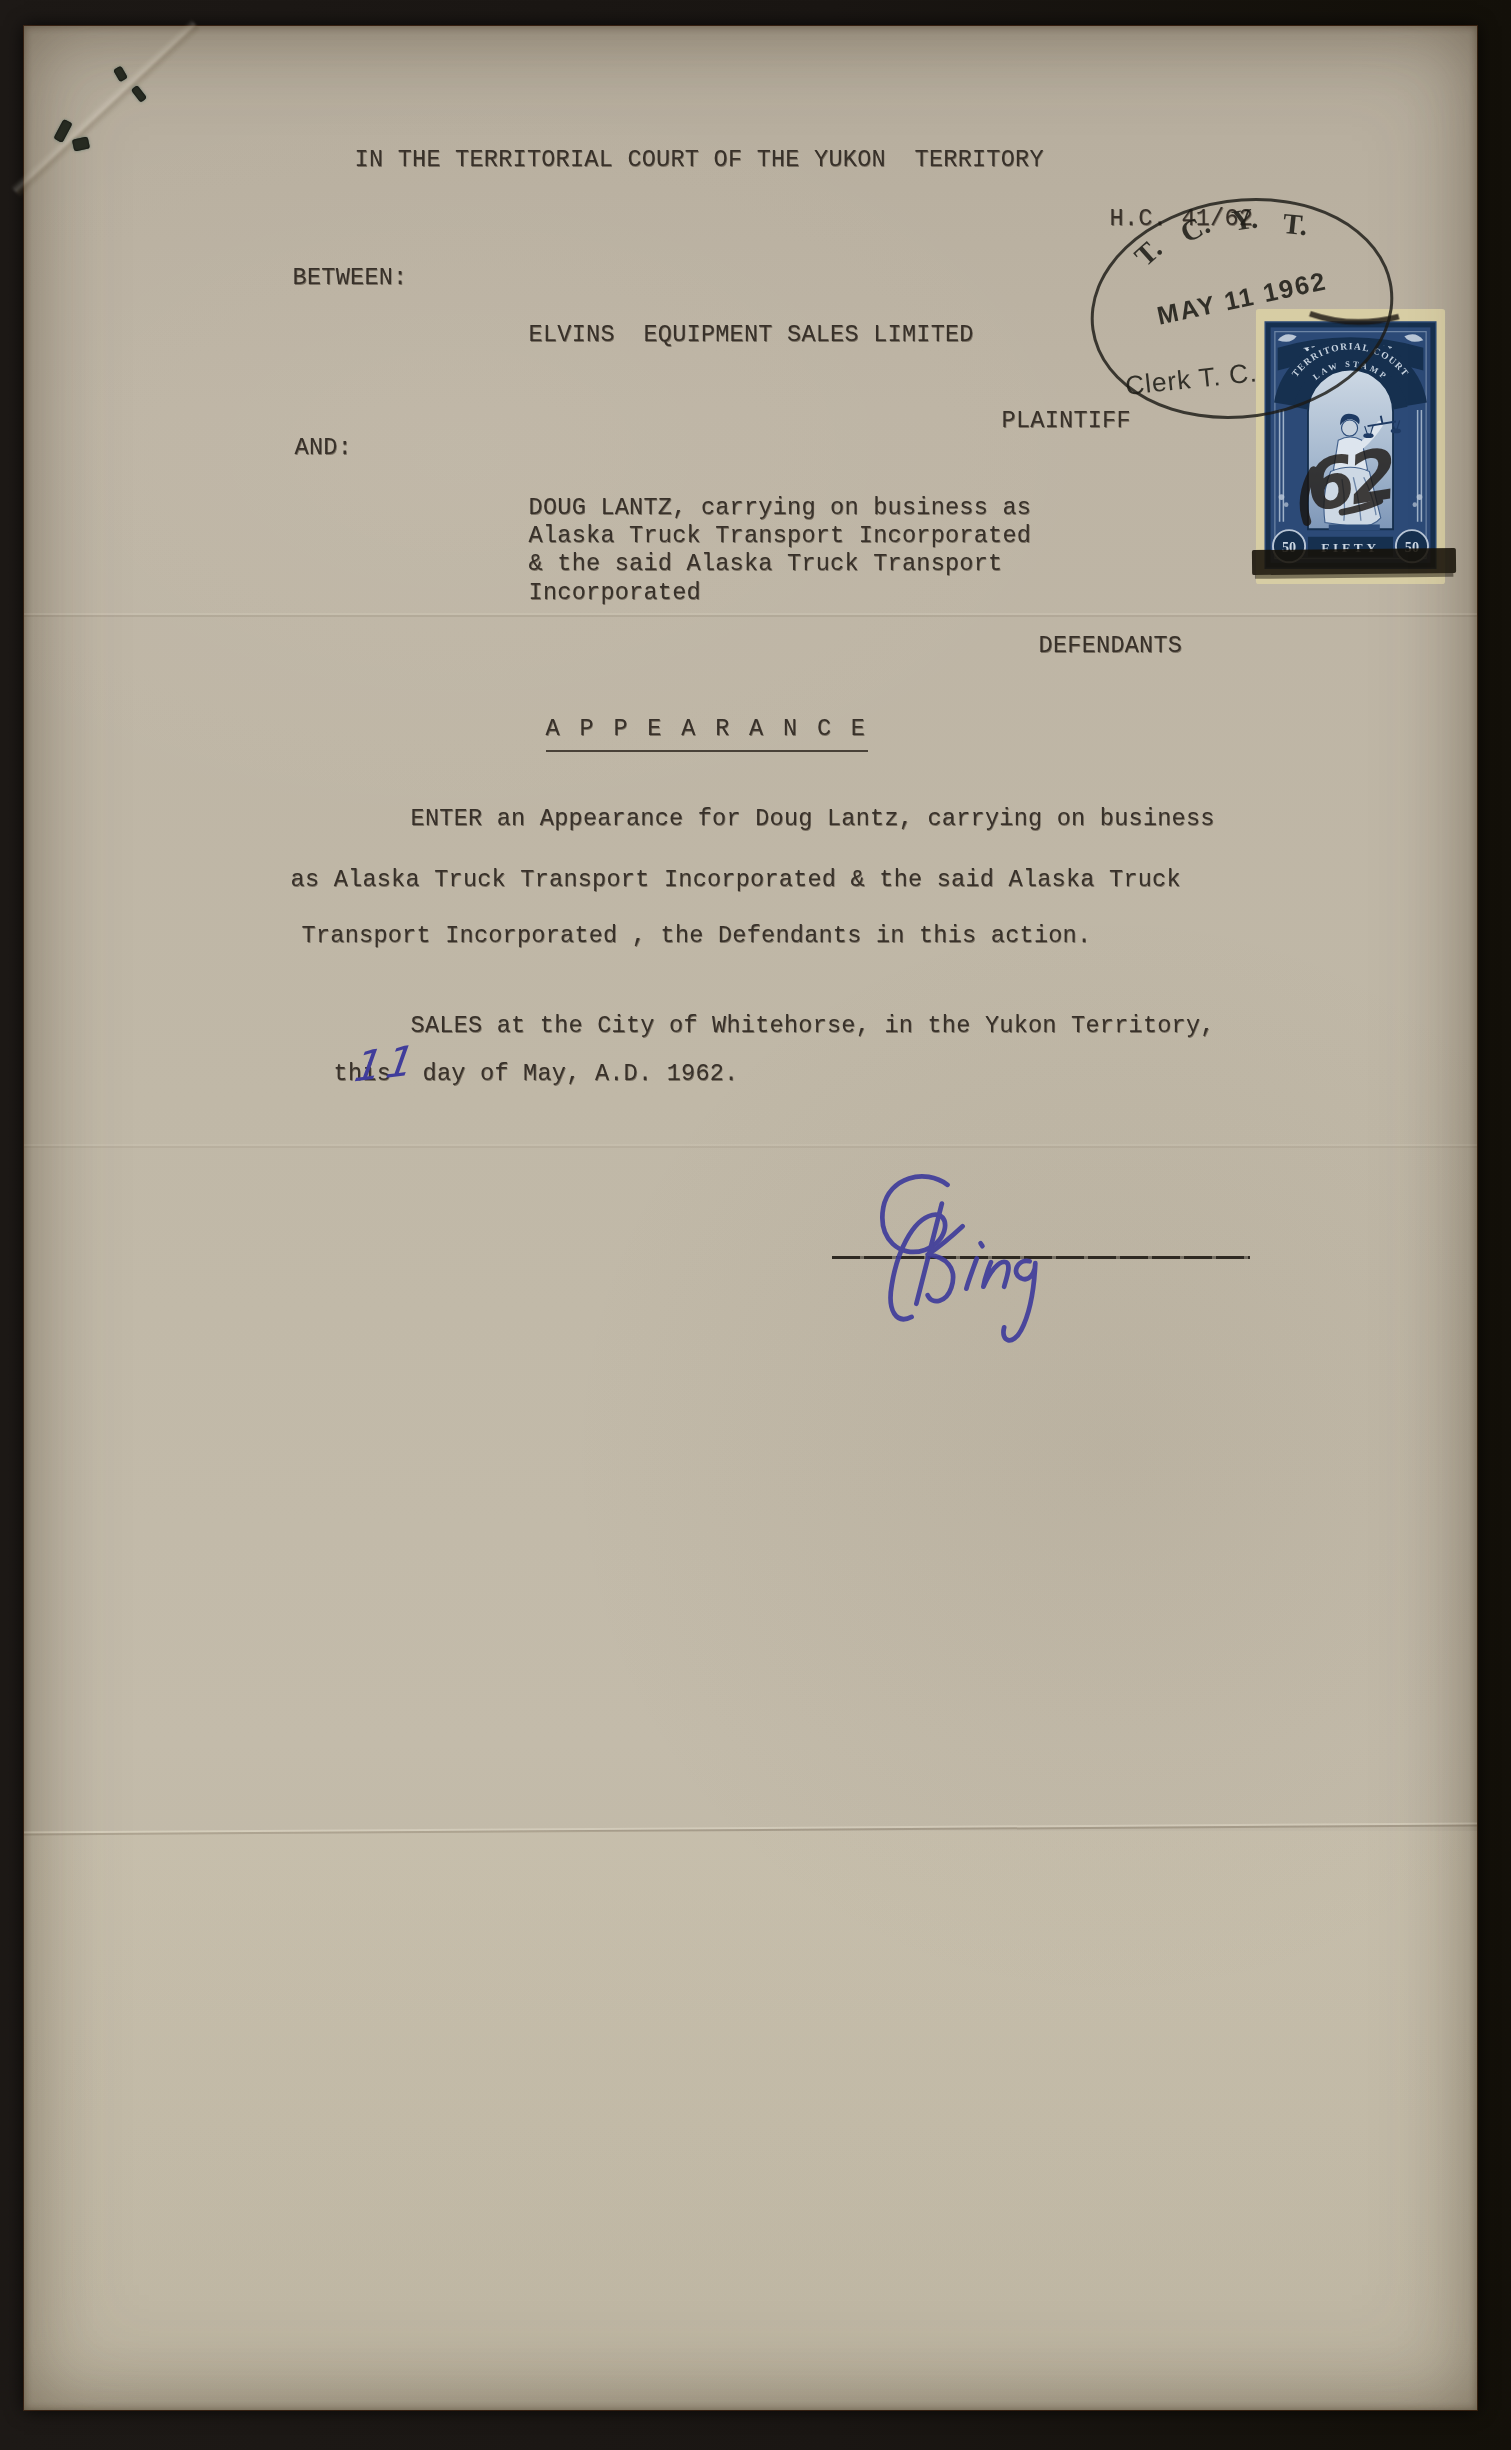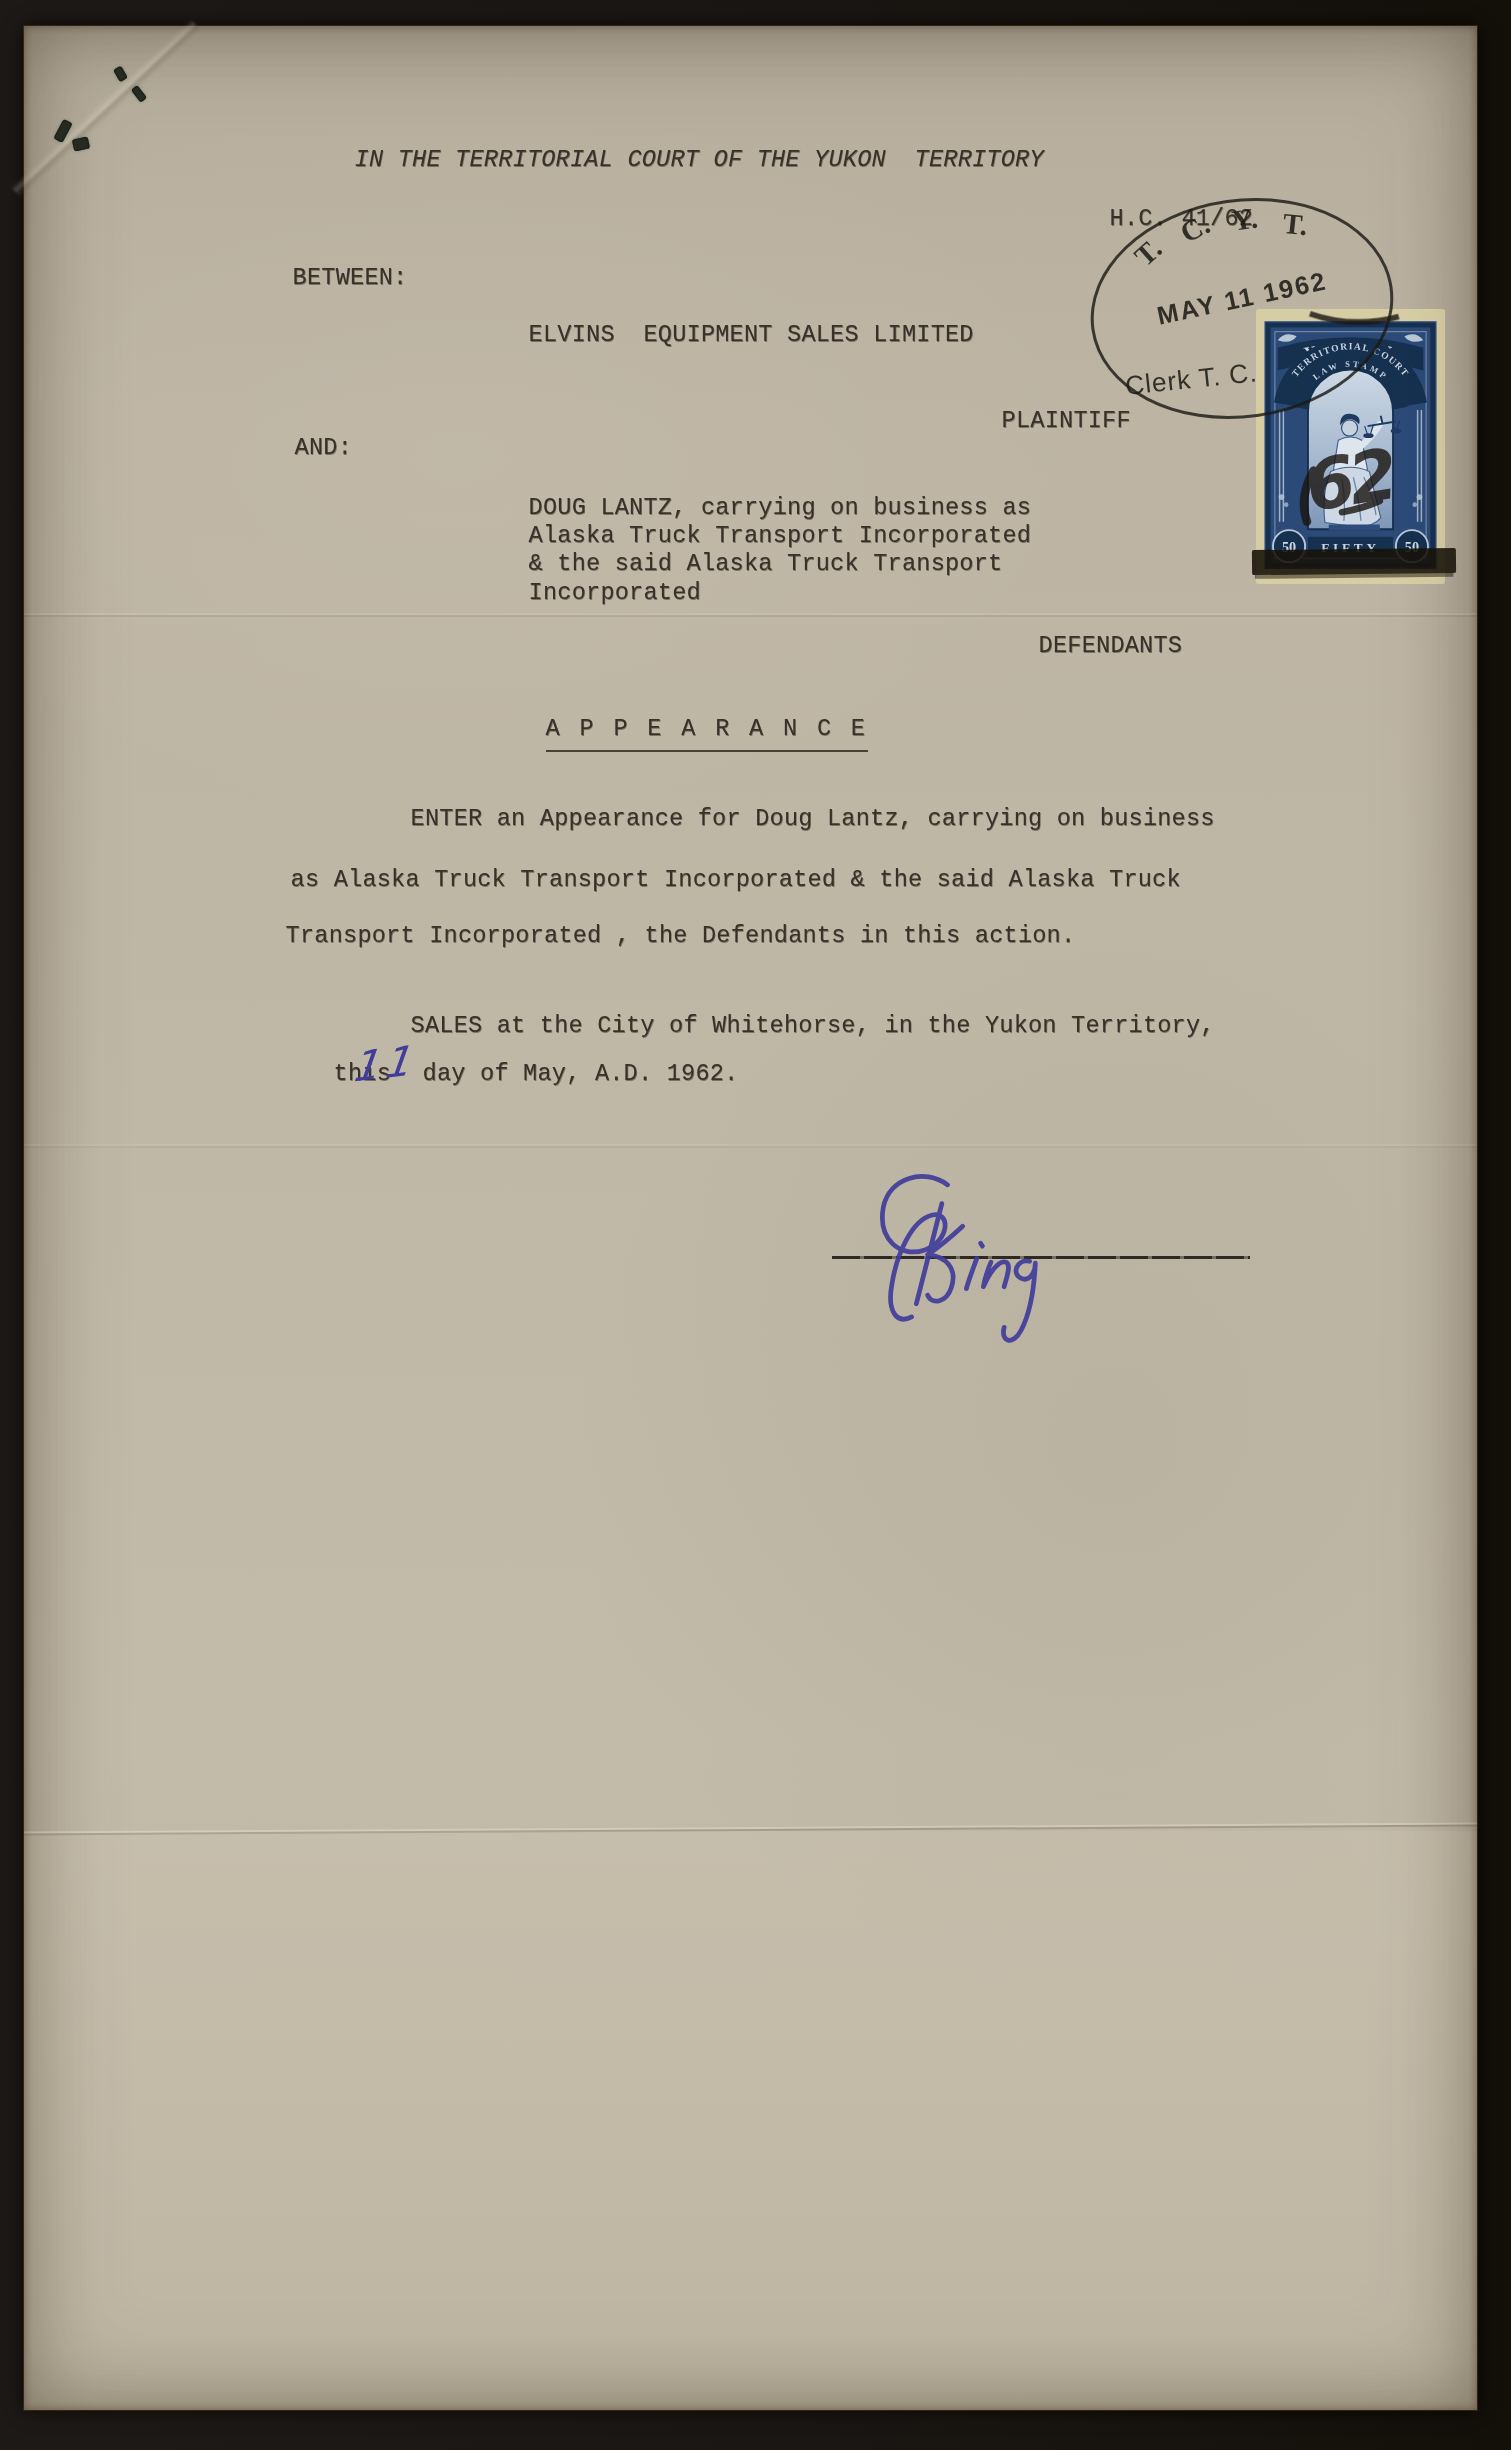--- a/index.html
+++ b/index.html
@@ -75,39 +75,39 @@
     <div class="fold f3" style="top:1118px;">
         <div class="hi"></div>
         <div class="sh"></div>
       </div>
     <div class="fold" style="top:1801px;transform:rotate(-.35deg);">
         <div class="hi"></div>
         <div class="sh"></div>
       </div>
     <div class="lower-tint"></div>
 
-    <div class="typed" style="left:331px;top:120px;font-style:italic;">IN THE TERRITORIAL COURT OF THE YUKON  TERRITORY</div>
+    <div class="typed" style="left:331px;top:120px;">IN THE TERRITORIAL COURT OF THE YUKON  TERRITORY</div>
     <div class="typed" style="left:1086px;top:179px;">H.C. 41/62</div>
     <div class="typed" style="left:269px;top:238px;">BETWEEN:</div>
     <div class="typed" style="left:505px;top:295px;">ELVINS  EQUIPMENT SALES LIMITED</div>
     <div class="typed" style="left:978px;top:351px;z-index:1;margin-top:30px;">PLAINTIFF</div>
     <div class="typed" style="left:271px;top:408px;">AND:</div>
 
     <div class="typed" style="left:505px;top:468px;">DOUG LANTZ, carrying on business as</div>
     <div class="typed" style="left:505px;top:496px;">Alaska Truck Transport Incorporated</div>
     <div class="typed" style="left:505px;top:524px;">&amp; the said Alaska Truck Transport</div>
     <div class="typed" style="left:505px;top:553px;text-align:center;">Incorporated</div>
 
     <div class="typed" style="left:1015px;top:606px;">DEFENDANTS</div>
 
     <div class="typed title-underline" style="left:522px;top:689px;">A P P E A R A N C E</div>
 
     <div class="typed" style="left:387px;top:779px;">ENTER an Appearance for Doug Lantz, carrying on business</div>
     <div class="typed" style="left:267px;top:840px;">as Alaska Truck Transport Incorporated &amp; the said Alaska Truck</div>
-    <div class="typed" style="left:262px;top:896px;">Transport Incorporated , the Defendants in this action.</div>
+    <div class="typed" style="left:278px;top:896px;">Transport Incorporated , the Defendants in this action.</div>
 
     <div class="typed" style="left:387px;top:986px;">SALES at the City of Whitehorse, in the Yukon Territory,</div>
     <div class="typed" style="left:274px;top:1034px;margin-left:36px;">this</div>
     <div class="hand-ink hand-11">11</div>
     <div class="typed" style="left:399px;top:1034px;">day of May, A.D. 1962.</div>
 
     <div class="sig-line"></div>
     <svg class="sig-svg" width="274" height="203" viewBox="0 0 290 215" aria-label="King">
       <g fill="none" stroke="#403d9b" stroke-width="5" stroke-linecap="round" stroke-linejoin="round" opacity=".92">
         <path d="M118 22 C94 4 56 14 50 46 C44 80 68 100 94 91 C120 82 122 50 102 54 C80 59 64 96 59 128 C54 156 64 170 80 162"></path>

